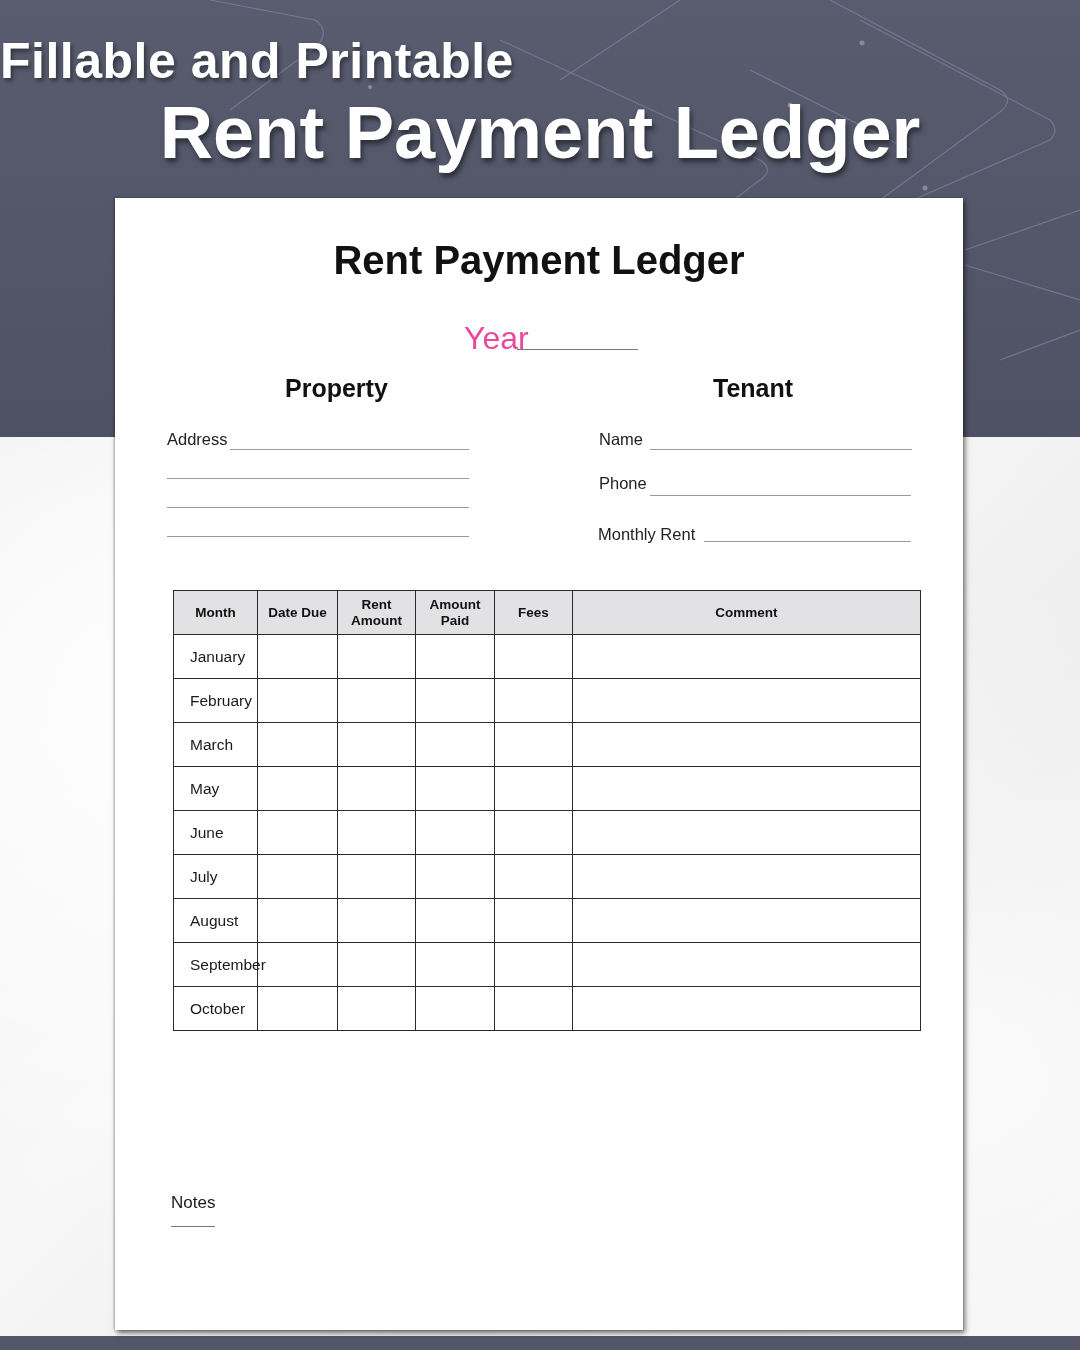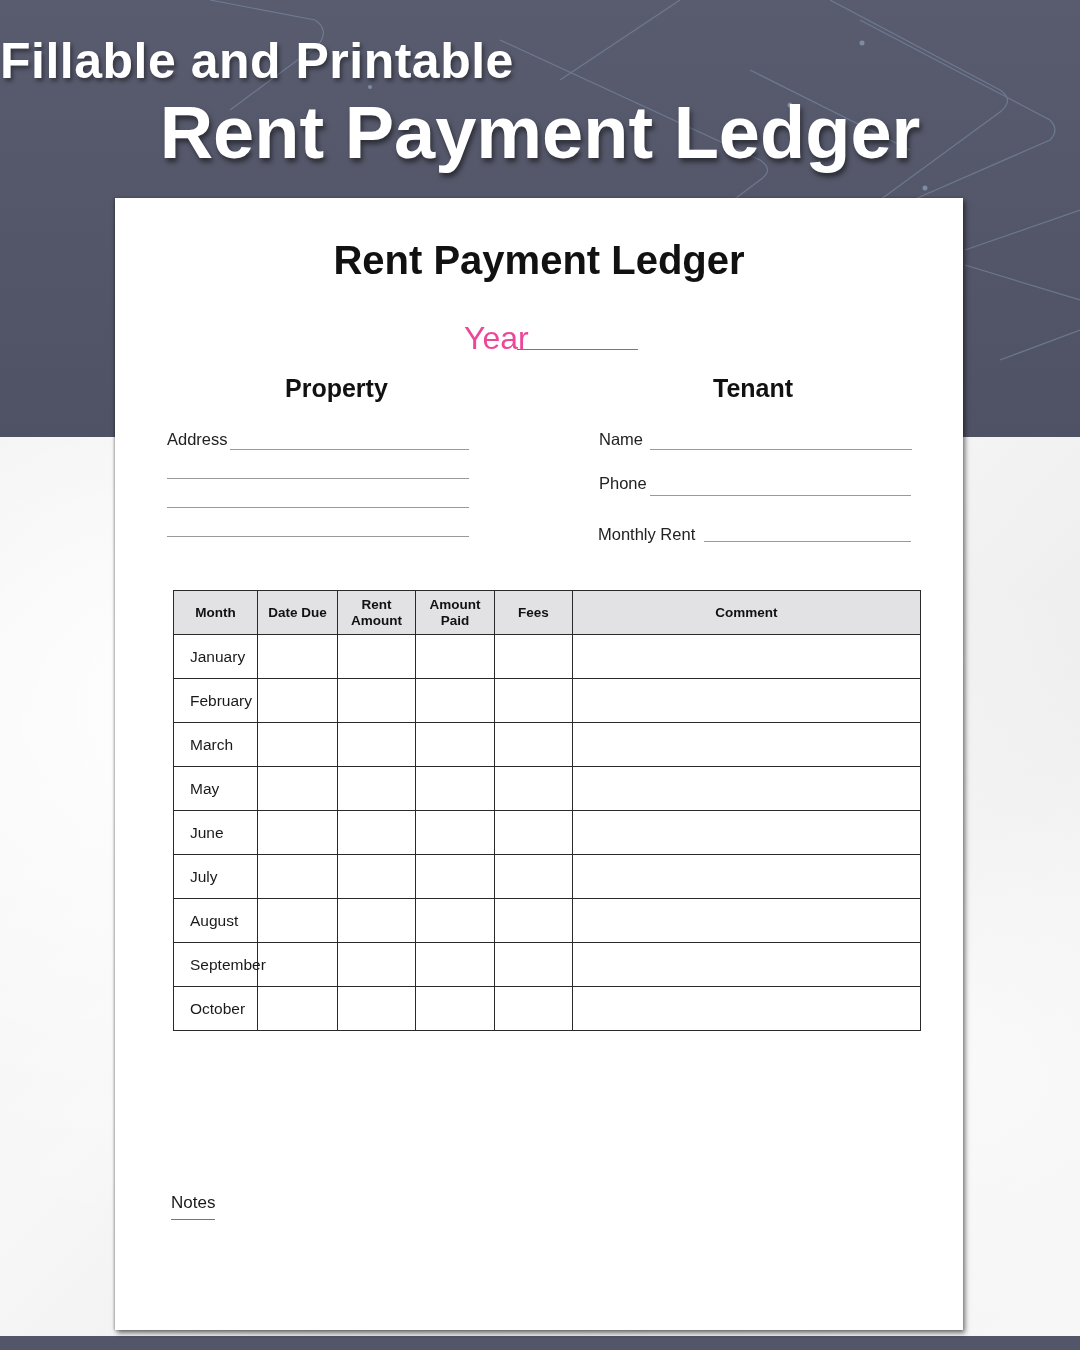--- a/index.html
+++ b/index.html
@@ -30,21 +30,21 @@
   .lbl { position:absolute; font-size:16.5px; color:#222; }
   .fill-line { position:absolute; border-bottom:1.5px solid #9a9a9a; height:0; }
   table.ledger { position:absolute; left:58px; top:392px; width:747px; border-collapse:collapse;
                  table-layout:fixed; }
   table.ledger th, table.ledger td { border:1.5px solid #2a2a2a; padding:0; }
   table.ledger th { background:#e2e2e4; height:43px; font-size:13.5px; font-weight:bold;
                     line-height:16px; color:#111; text-align:center; }
   table.ledger td { height:43px; font-size:15.5px; color:#1a1a1a; }
   table.ledger td.month { padding-left:16px; }
   .notes { position:absolute; left:56px; top:995px; font-size:17px; color:#1a1a1a;
-           border-bottom:1.5px solid #777; padding-bottom:6px; }
+           border-bottom:1.5px solid #777; padding-bottom:13px; }
 </style>
 </head>
 <body>
 
 <div class="hero">
   <svg class="deco" width="1080" height="437" viewBox="0 0 1080 437">
     <g fill="none" stroke="#7f93ad" stroke-width="1.2" opacity="0.55">
       <path d="M210 0 L315 20 Q330 30 318 45 L230 110"></path>
       <path d="M500 40 L760 160 Q775 170 760 180 L600 300"></path>
       <path d="M830 0 L1000 90 Q1015 100 1000 112 L880 200"></path>

